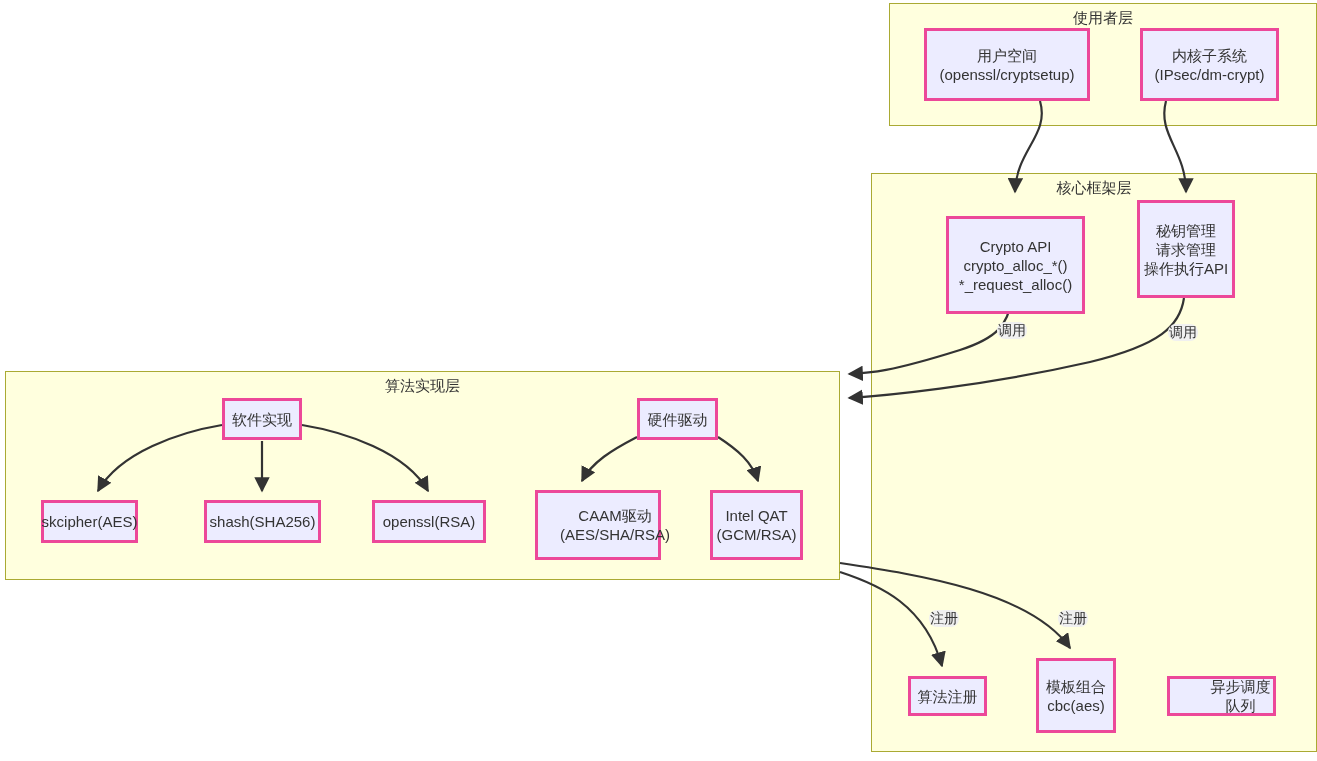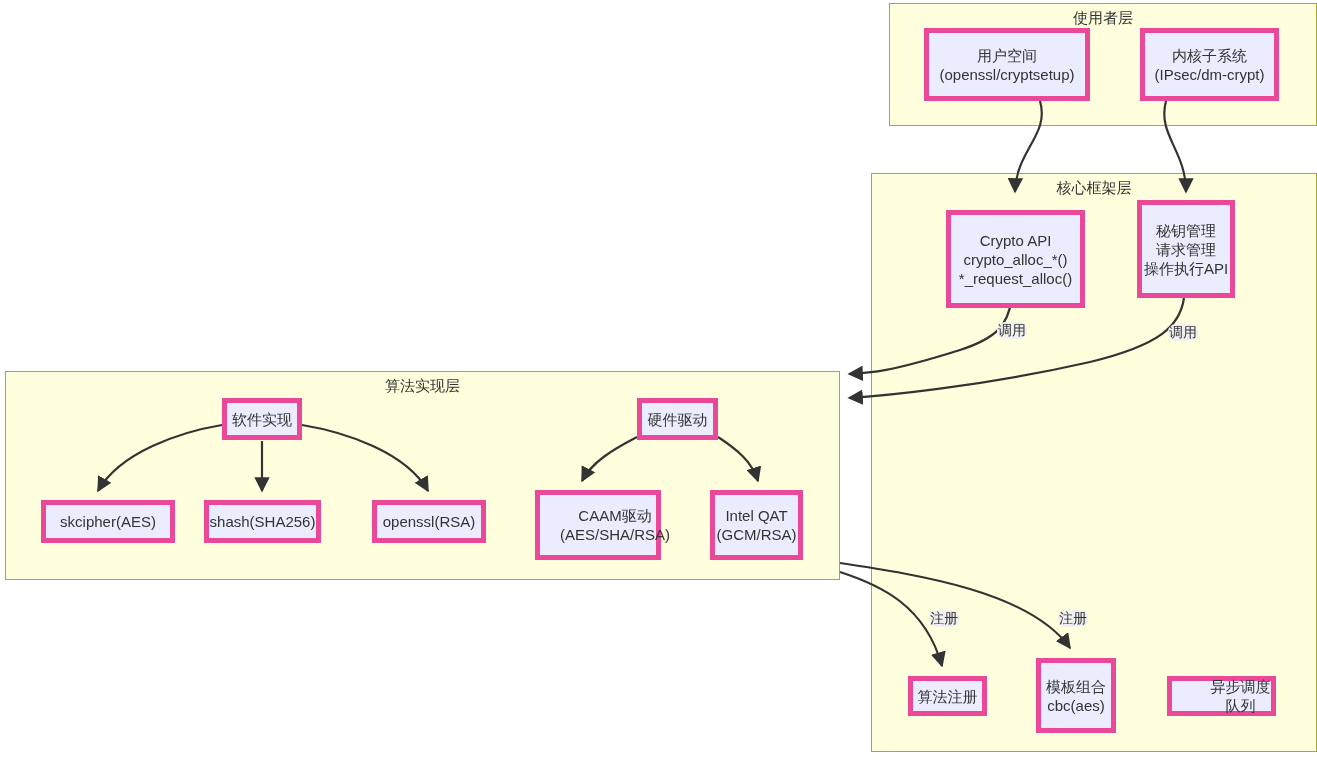--- a/index.html
+++ b/index.html
@@ -5,21 +5,21 @@
   html,body{margin:0;padding:0;background:#ffffff;}
   body{width:1317px;height:761px;overflow:hidden;
        font-family:"Liberation Sans","DejaVu Sans",sans-serif;}
   #stage{position:relative;width:1317px;height:761px;}
   svg.layer{position:absolute;left:0;top:0;width:1317px;height:761px;pointer-events:none;}
 
   .subgraph{position:absolute;background:#ffffde;border:1px solid #aaaa33;box-sizing:border-box;}
   .subgraph-title{position:absolute;left:0;right:0;top:4px;text-align:center;
       font-size:15px;color:#333333;line-height:20px;}
 
-  .node{position:absolute;background:#ececff;border:5px solid #ec4899;
+  .node{position:absolute;background:#ececff;border:3px solid #ec4899;
       box-sizing:border-box;display:flex;align-items:center;justify-content:center;
       text-align:center;font-size:15px;color:#333333;line-height:19px;}
   .node span{display:block;white-space:pre-line;}
 
   .edge-label{position:absolute;font-size:14px;color:#333333;background:#f0f0f0;
       line-height:17px;padding:0 1px;white-space:nowrap;border-radius:8px;}
 </style>
 </head>
 <body>
 
@@ -72,37 +72,37 @@
   <div class="node" style="left:924px;top:28px;width:166px;height:73px;">
     <span>用户空间
 (openssl/cryptsetup)</span>
   </div>
 
   <div class="node" style="left:1140px;top:28px;width:139px;height:73px;">
     <span>内核子系统
 (IPsec/dm-crypt)</span>
   </div>
 
-  <div class="node" style="left:946px;top:210px;width:139px;height:98px;">
+  <div class="node" style="left:946px;top:216px;width:139px;height:98px;">
     <span>Crypto API
 crypto_alloc_*()
 *_request_alloc()</span>
   </div>
 
   <div class="node" style="left:1137px;top:200px;width:98px;height:98px;">
     <span>秘钥管理
 请求管理
 操作执行API</span>
   </div>
 
   <div class="node" style="left:222px;top:398px;width:80px;height:42px;">
     <span>软件实现</span>
   </div>
 
-  <div class="node" style="left:41px;top:500px;width:134px;height:43px;">
+  <div class="node" style="left:41px;top:500px;width:97px;height:43px;">
     <span>skcipher(AES)</span>
   </div>
 
   <div class="node" style="left:204px;top:500px;width:117px;height:43px;">
     <span>shash(SHA256)</span>
   </div>
 
   <div class="node" style="left:372px;top:500px;width:114px;height:43px;">
     <span>openssl(RSA)</span>
   </div>

